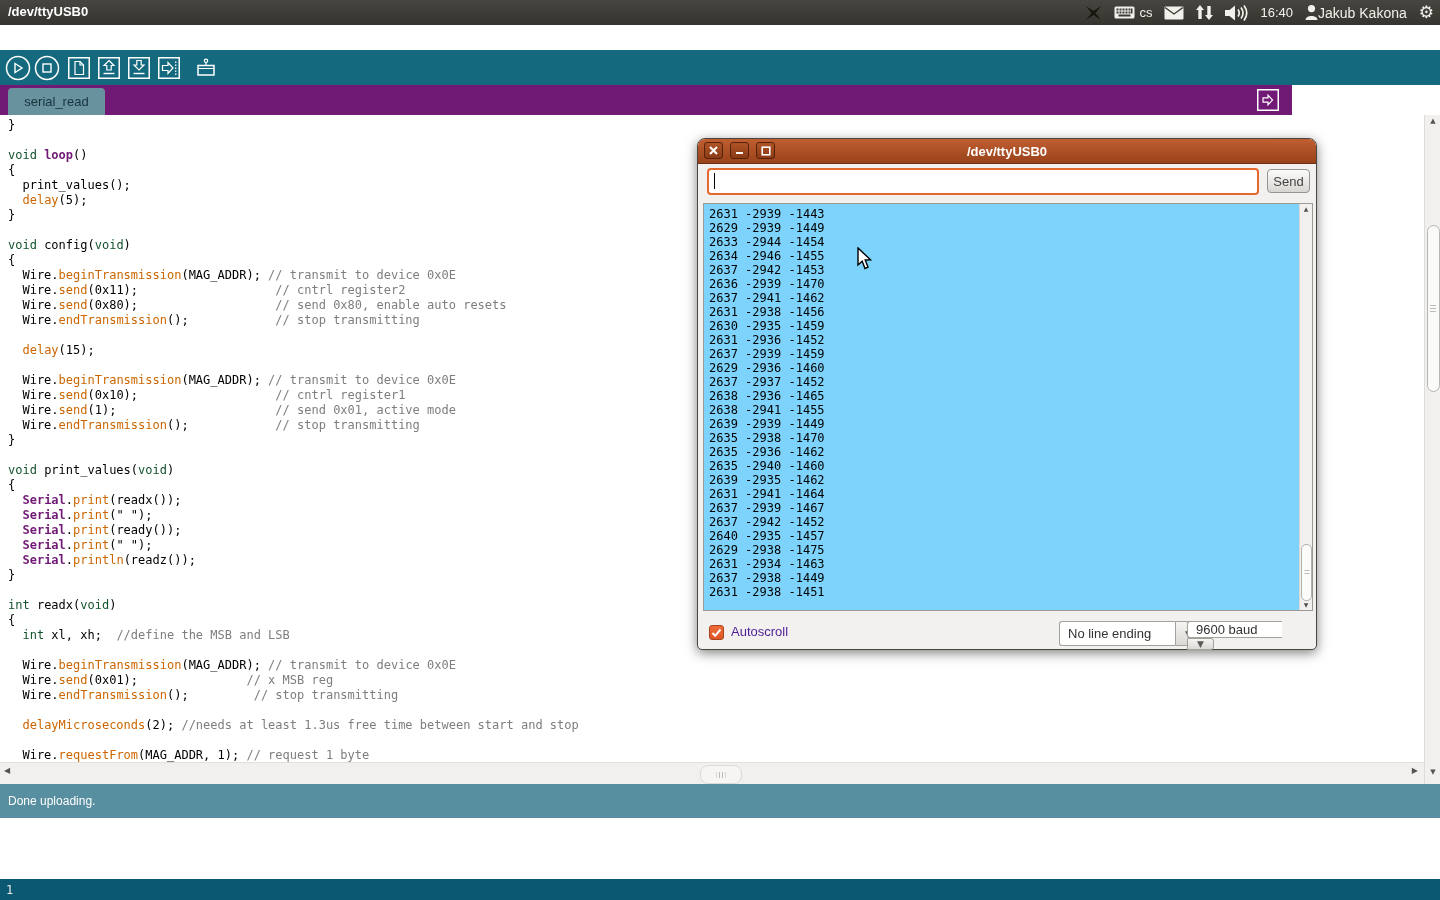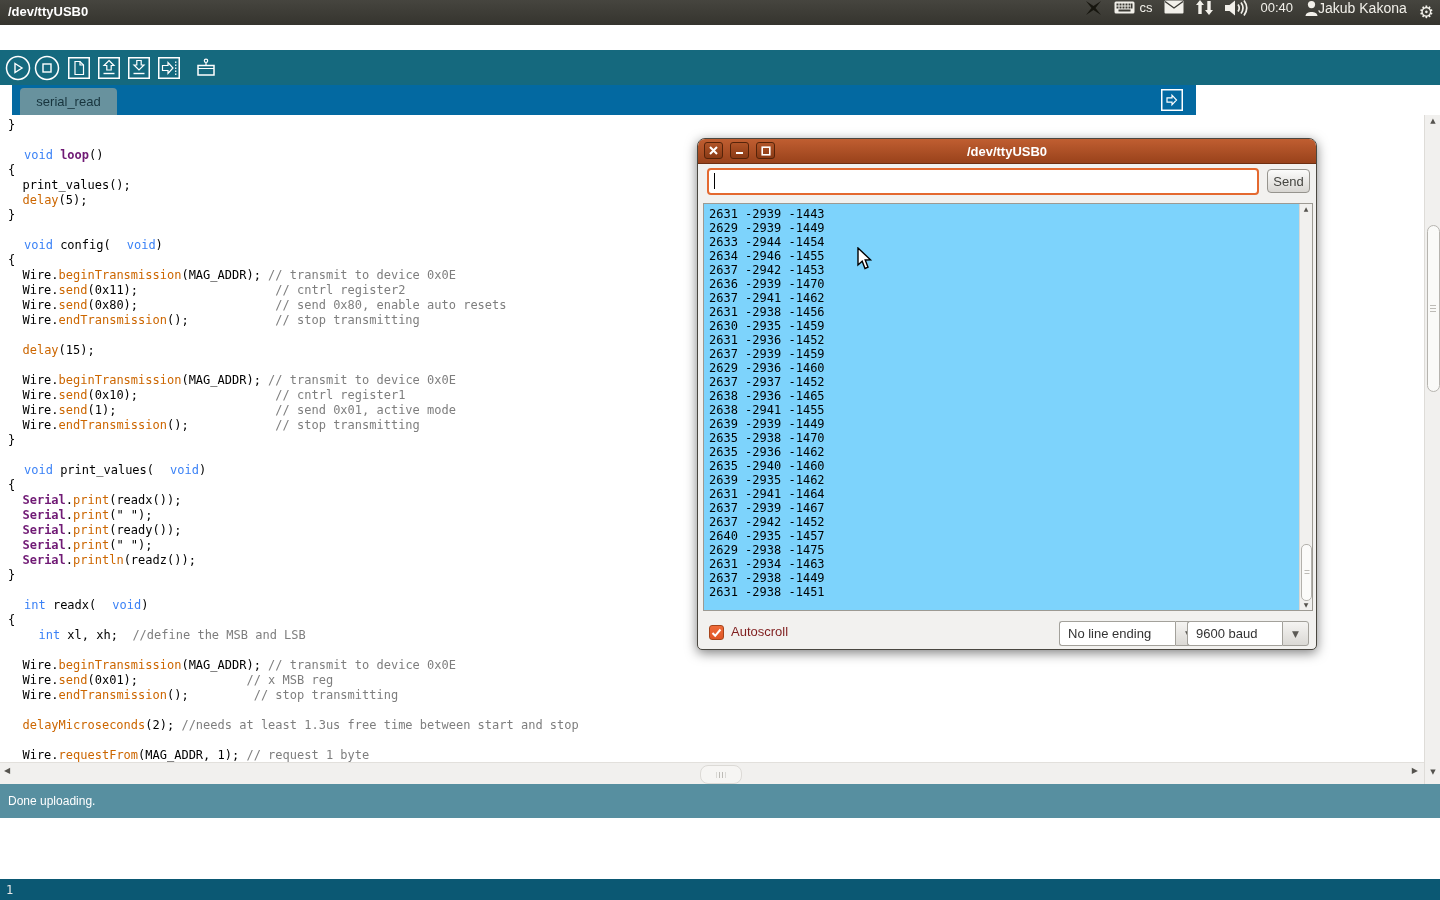--- a/index.html
+++ b/index.html
@@ -3,48 +3,48 @@
 <meta charset="utf-8">
 <style>
   html,body{margin:0;padding:0;background:#222;}
   .screen{position:relative;width:1440px;height:900px;background:#fff;overflow:hidden;
           font-family:"Liberation Sans",sans-serif;-webkit-font-smoothing:antialiased;}
   .abs{position:absolute;}
 
   
   .panel{left:0;top:0;width:1440px;height:25px;background:linear-gradient(#46453f,#35342e);color:#fff;}
   .panel-title{position:absolute;left:8px;top:4px;font-size:13px;font-weight:bold;color:#fff;}
-  .tray{position:absolute;right:6px;top:0;height:25px;display:flex;align-items:flex-start;gap:12px;color:#f2f0ea;font-size:13px;}
+  .tray{position:absolute;right:6px;top:0;height:25px;display:flex;align-items:center;gap:12px;color:#f2f0ea;font-size:13px;}
   .tray svg{display:block;}
   .tray .user-name{font-size:14px;}
   .gear-glyph{font-family:"DejaVu Sans",sans-serif;font-size:17px;line-height:25px;color:#f2f0ea;}
 
   
   .menubar{left:0;top:25px;width:1440px;height:25px;background:#3b3a34;display:flex;align-items:center;padding-left:1px;}
   .menu-item{color:#ddd9ce;font-size:13px;padding:0 11px;height:25px;display:flex;align-items:center;cursor:default;}
 
   
   .toolbar{left:0;top:50px;width:1440px;height:35px;background:#15697e;display:flex;align-items:center;padding-left:5px;}
   .tbtn{display:flex;align-items:center;justify-content:center;margin-right:3px;}
   .tbtn.round{width:26px;height:26px;}
   .tbtn.sq{width:22px;height:22px;margin-left:5px;}
   .tbtn.monitor{margin-left:12px;}
 
   
-  .tabbar{left:12px;top:85px;width:1184px;height:30px;background:#0369a1;}
+  .tabbar{left:0;top:85px;width:1292px;height:30px;background:#701a75;}
   .tab{position:absolute;left:8px;top:3px;width:97px;height:27px;background:#68929e;border-radius:4px 4px 0 0;
        color:#17343d;font-size:13px;display:flex;align-items:center;justify-content:center;}
   .newtab{position:absolute;right:13px;top:4px;width:22px;height:22px;display:flex;align-items:center;justify-content:center;}
 
   
   .editor{left:0;top:115px;width:1424px;height:647px;background:#fff;overflow:hidden;}
   #code{padding:3px 0 0 8px;font-family:"DejaVu Sans Mono",monospace;font-size:12px;line-height:15px;white-space:pre;}
   .cl{height:15px;}
   .tx{color:#000;}
-  .kw{color:#3b82f6;margin-left:16px;}
+  .kw{color:#14532d;}
   .fn{color:#cc6600;}
   .b{color:#701a75;font-weight:bold;}
   .cm{color:#7e7e7e;}
 
   
   .vscroll{left:1424px;top:115px;width:16px;height:669px;background:#f1f0ee;border-left:1px solid #dedcd8;}
   .vthumb{position:absolute;left:1.5px;top:110px;width:11px;height:165px;background:#fafaf8;
           border:1px solid #b6b4af;border-radius:7px;}
   .grip{position:absolute;left:50%;top:50%;transform:translate(-50%,-50%);width:6px;height:8px;
         background:repeating-linear-gradient(to bottom,#bdbbb6 0 1px,transparent 1px 3px);}
@@ -76,30 +76,30 @@
   .sw-input{position:absolute;left:9px;top:29px;width:548px;height:23px;background:#fff;border:2px solid #e4692f;border-radius:4px;}
   .caret{position:absolute;left:5px;top:3px;width:1px;height:16px;background:#000;}
   .send-btn{position:absolute;left:569px;top:30px;width:43px;height:24px;background:linear-gradient(#fcfcfb,#d8d6d2);
             border:1px solid #96948e;border-radius:4px;color:#454540;font-size:13px;display:flex;align-items:center;justify-content:center;box-sizing:border-box;}
   .sw-data{position:absolute;left:5px;top:64px;width:610px;height:408px;background:#7dd3fc;border:1px solid #9d9a93;box-sizing:border-box;overflow:hidden;}
   #serial-rows{padding:3px 0 0 5px;font-family:"DejaVu Sans Mono",monospace;font-size:12px;line-height:14px;white-space:pre;color:#000;}
   .sw-scroll{position:absolute;right:0;top:0;width:13px;height:100%;background:#f1f0ee;border-left:1px solid #d9d7d3;box-sizing:border-box;}
   .sw-thumb{position:absolute;left:1px;top:340px;width:9px;height:55px;background:#fbfbfa;border:1px solid #b3b1ac;border-radius:5px;}
   .checkbox{position:absolute;left:11px;top:486px;width:15px;height:15px;background:linear-gradient(#ef6b39,#df5626);
             border:1px solid #a7441a;border-radius:3px;display:flex;align-items:center;justify-content:center;box-sizing:border-box;}
-  .autoscroll-label{position:absolute;left:33px;top:485px;font-size:13px;color:#7f1d1d;text-align:right;}
+  .autoscroll-label{position:absolute;left:33px;top:485px;font-size:13px;color:#4c1d95;text-align:right;}
   .combo{position:absolute;height:25px;display:flex;}
   .combo .entry{background:#fff;border:1px solid #a3a19b;border-right:none;border-radius:3px 0 0 3px;
                 font-size:13px;color:#333;display:flex;align-items:center;padding-left:8px;box-sizing:border-box;height:25px;}
   .combo .cbtn{width:27px;height:25px;background:linear-gradient(#f5f4f2,#dbd9d5);border:1px solid #a3a19b;
                border-radius:0 3px 3px 0;display:flex;align-items:center;justify-content:center;color:#5b5955;font-size:9px;box-sizing:border-box;
                font-family:"DejaVu Sans",sans-serif;}
   .combo1{left:339px;top:482px;margin-left:22px;}
   .combo1 .entry{width:116px;}
-  .combo2{left:489px;top:482px;}
+  .combo2{left:489px;top:482px;flex-direction:column;}
   .combo2 .entry{width:95px;}
 
   .cursor{left:857px;top:247px;width:16px;height:24px;pointer-events:none;}
 </style>
 </head>
 <body>
 
 <div class="screen">
 
   <div class="abs panel">
@@ -145,21 +145,21 @@
           </svg>
       </span>
       <span>
         <svg width="23" height="16" viewBox="0 0 23 16">
             <path d="M0,5 H4.5 L10,0.5 V15.5 L4.5,11 H0 Z" fill="#f2f0ea"></path>
             <path d="M13,4.5 Q15.5,8 13,11.5" fill="none" stroke="#f2f0ea" stroke-width="1.7"></path>
             <path d="M16,2.5 Q20,8 16,13.5" fill="none" stroke="#f2f0ea" stroke-width="1.7"></path>
             <path d="M19,0.5 Q24.5,8 19,15.5" fill="none" stroke="#f2f0ea" stroke-width="1.7"></path>
           </svg>
       </span>
-      <span>00:40</span>
+      <span>16:40</span>
       <span style="display:flex;align-items:center;">
         <span>
           <svg width="13" height="15" viewBox="0 0 13 15">
               <circle cx="6.5" cy="3.6" r="3.6" fill="#f2f0ea"></circle>
               <path d="M0.5,15 C0.5,9.5 12.5,9.5 12.5,15 Z" fill="#f2f0ea"></path>
             </svg>
         </span>
         <span class="user-name">Jakub Kakona</span>
       </span>
       <span class="gear-glyph">⚙</span>

